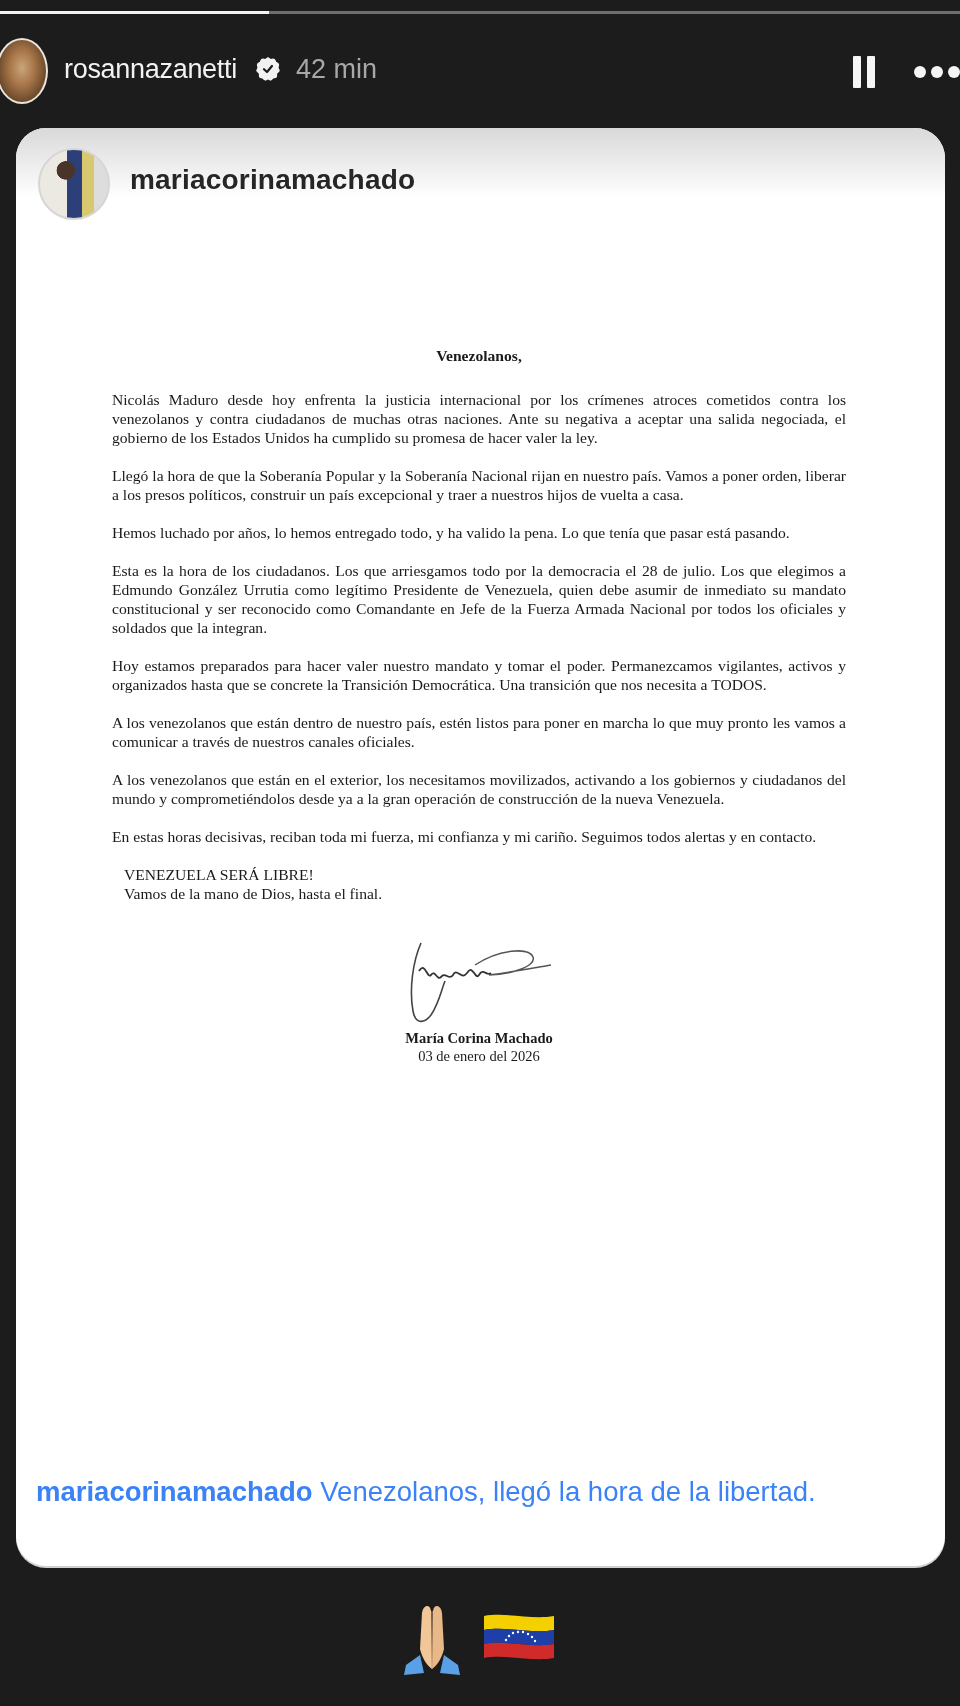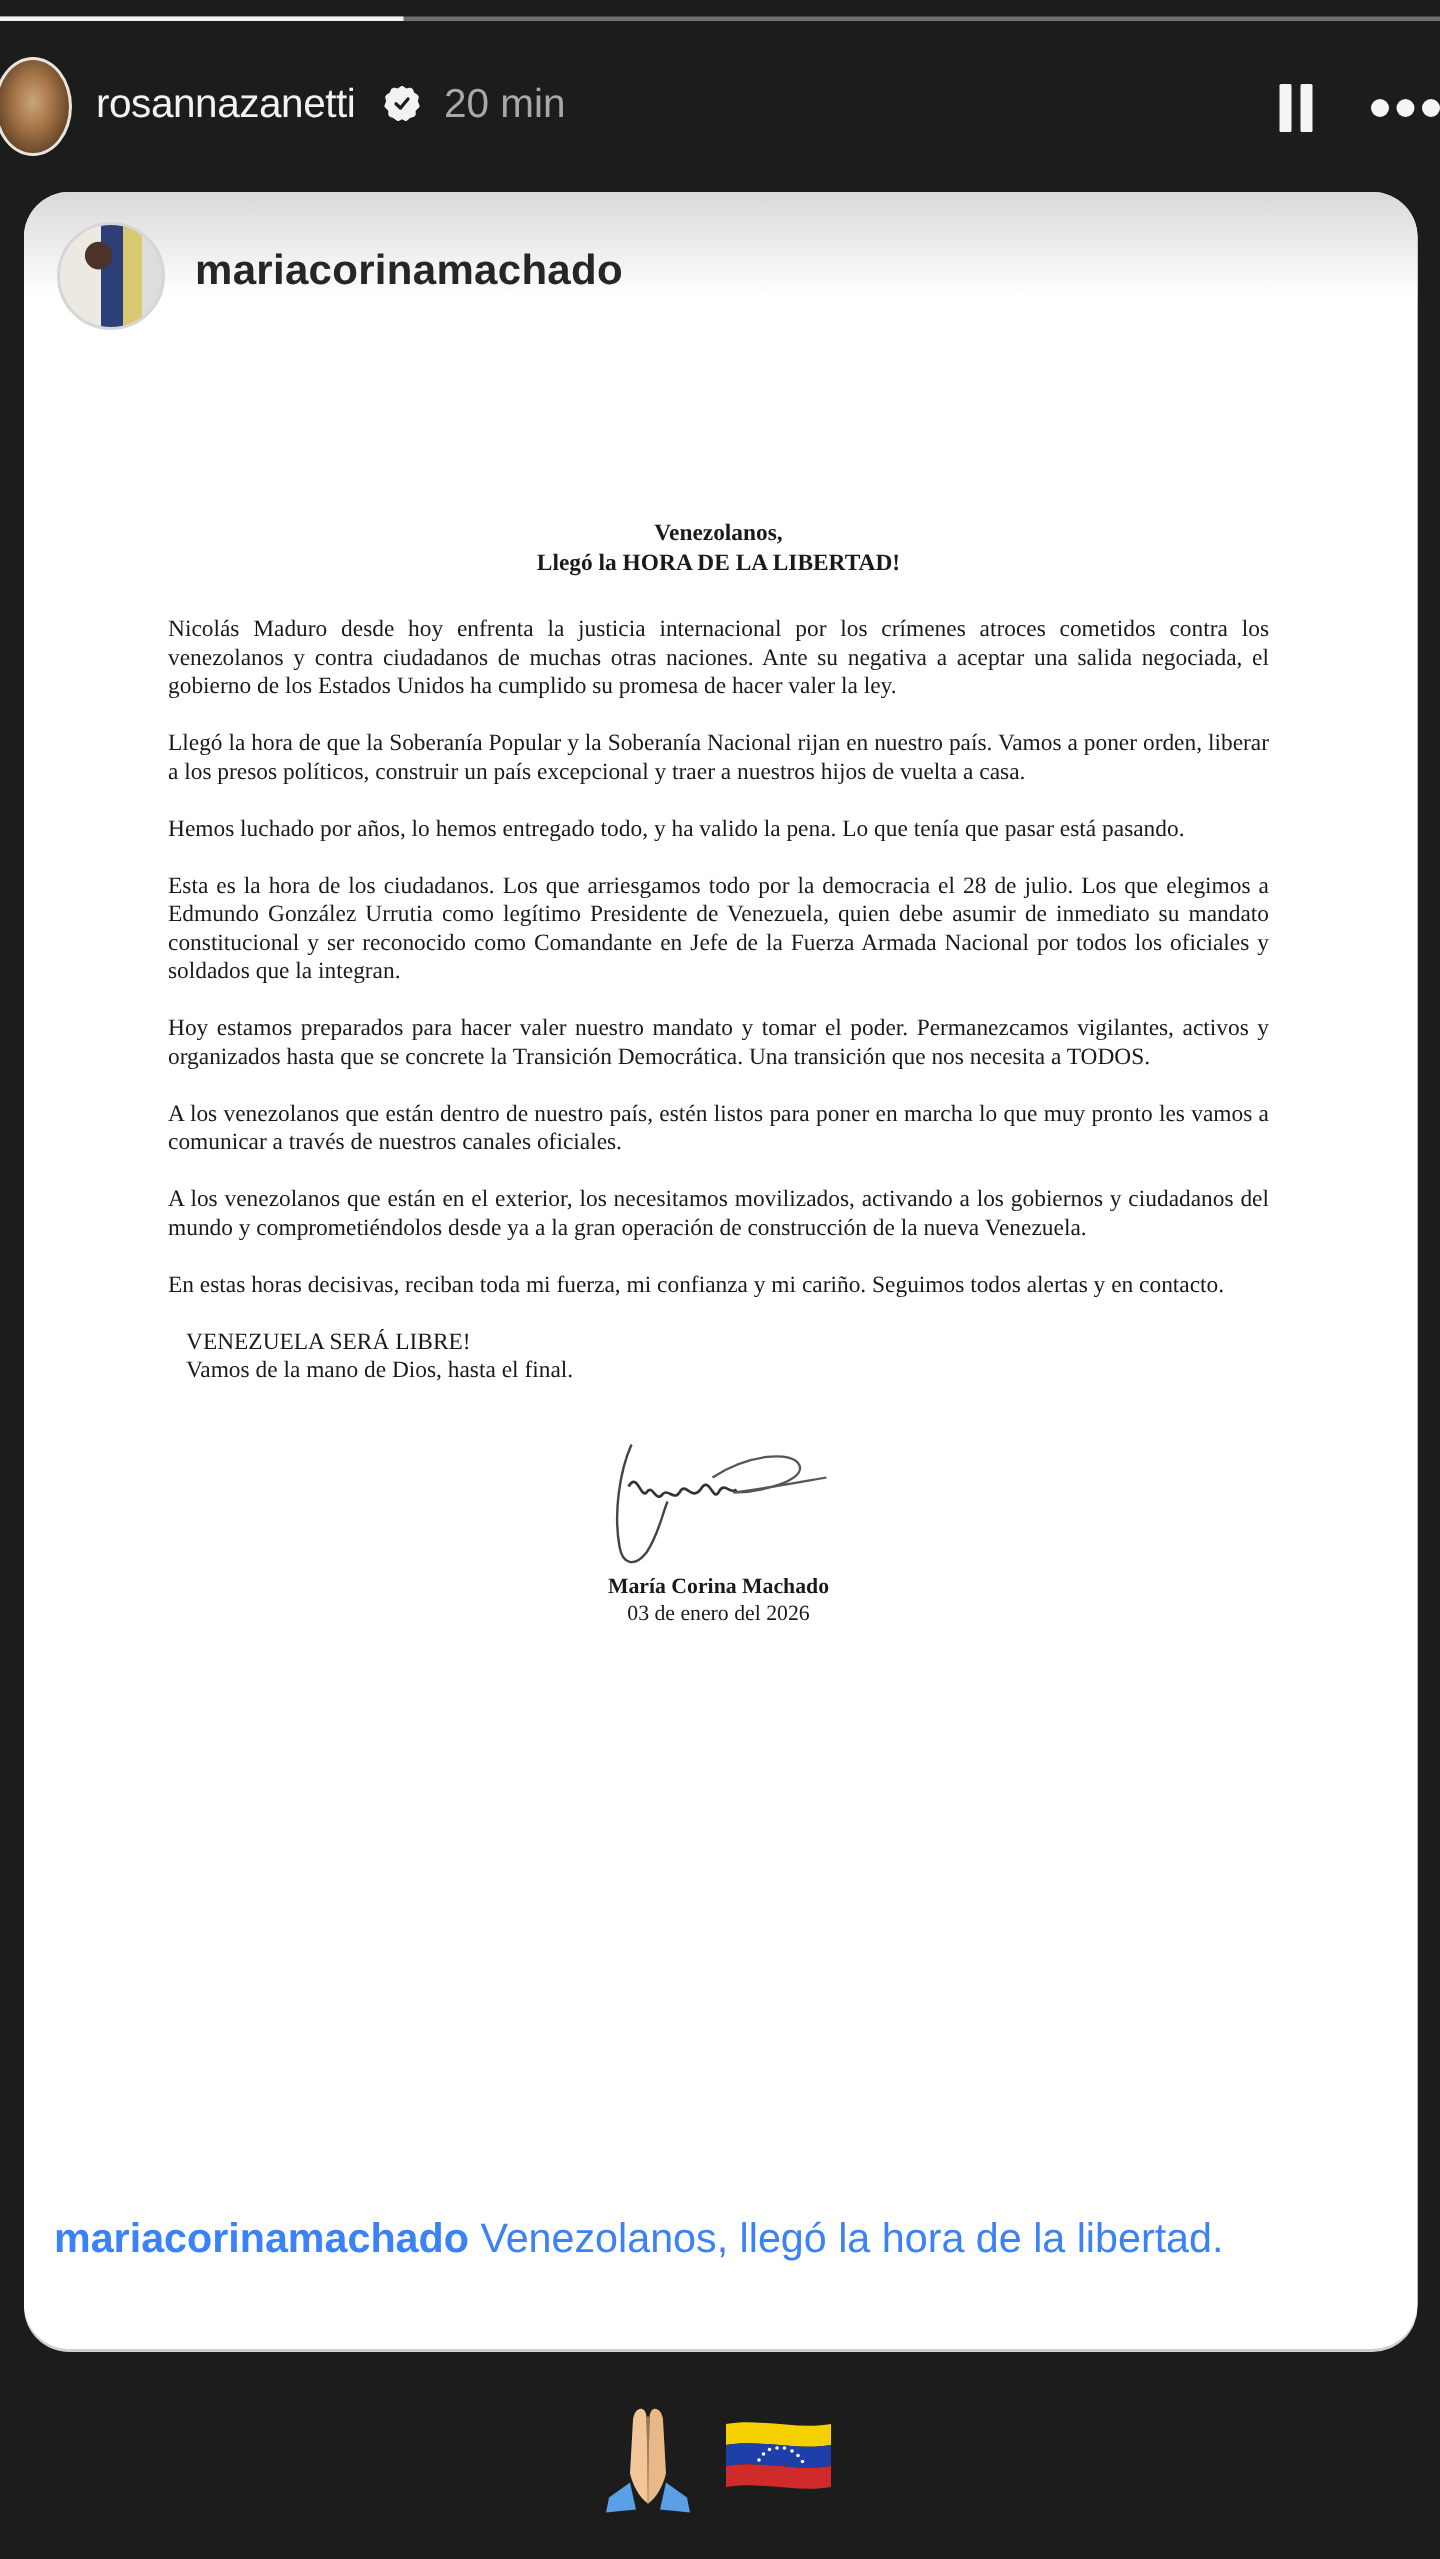--- a/index.html
+++ b/index.html
@@ -111,42 +111,41 @@
   </div>
 
   <div class="story-header">
     <div class="story-avatar"></div>
     <span class="story-username">rosannazanetti</span>
     <span class="verified-badge">
       <svg viewBox="0 0 14 14">
           <path d="M3 7.2 L6 10 L11 4" stroke="#1c1c1c" stroke-width="2.2" fill="none" stroke-linecap="round" stroke-linejoin="round"></path>
         </svg>
     </span>
-    <span class="story-time">20 min</span>
+    <span class="story-time">42 min</span>
     <div class="pause-icon">
         <span></span>
         <span></span>
       </div>
     <div class="more-icon">
         <span></span>
         <span></span>
         <span></span>
       </div>
   </div>
 
   <div class="post-card">
     <div class="post-header">
       <div class="post-avatar"></div>
       <span class="post-username">mariacorinamachado</span>
     </div>
 
     <div class="doc">
       <div class="doc-title">
         <div>Venezolanos,</div>
-        <div>Llegó la HORA DE LA LIBERTAD!</div>
       </div>
       <p>Nicolás Maduro desde hoy enfrenta la justicia internacional por los crímenes atroces cometidos contra los venezolanos y contra ciudadanos de muchas otras naciones. Ante su negativa a aceptar una salida negociada, el gobierno de los Estados Unidos ha cumplido su promesa de hacer valer la ley.</p>
       <p>Llegó la hora de que la Soberanía Popular y la Soberanía Nacional rijan en nuestro país. Vamos a poner orden, liberar a los presos políticos, construir un país excepcional y traer a nuestros hijos de vuelta a casa.</p>
       <p>Hemos luchado por años, lo hemos entregado todo, y ha valido la pena. Lo que tenía que pasar está pasando.</p>
       <p>Esta es la hora de los ciudadanos. Los que arriesgamos todo por la democracia el 28 de julio. Los que elegimos a Edmundo González Urrutia como legítimo Presidente de Venezuela, quien debe asumir de inmediato su mandato constitucional y ser reconocido como Comandante en Jefe de la Fuerza Armada Nacional por todos los oficiales y soldados que la integran.</p>
       <p>Hoy estamos preparados para hacer valer nuestro mandato y tomar el poder. Permanezcamos vigilantes, activos y organizados hasta que se concrete la Transición Democrática. Una transición que nos necesita a TODOS.</p>
       <p>A los venezolanos que están dentro de nuestro país, estén listos para poner en marcha lo que muy pronto les vamos a comunicar a través de nuestros canales oficiales.</p>
       <p>A los venezolanos que están en el exterior, los necesitamos movilizados, activando a los gobiernos y ciudadanos del mundo y comprometiéndolos desde ya a la gran operación de construcción de la nueva Venezuela.</p>
       <p>En estas horas decisivas, reciban toda mi fuerza, mi confianza y mi cariño. Seguimos todos alertas y en contacto.</p>
       <p class="closing">VENEZUELA SERÁ LIBRE!</p>

